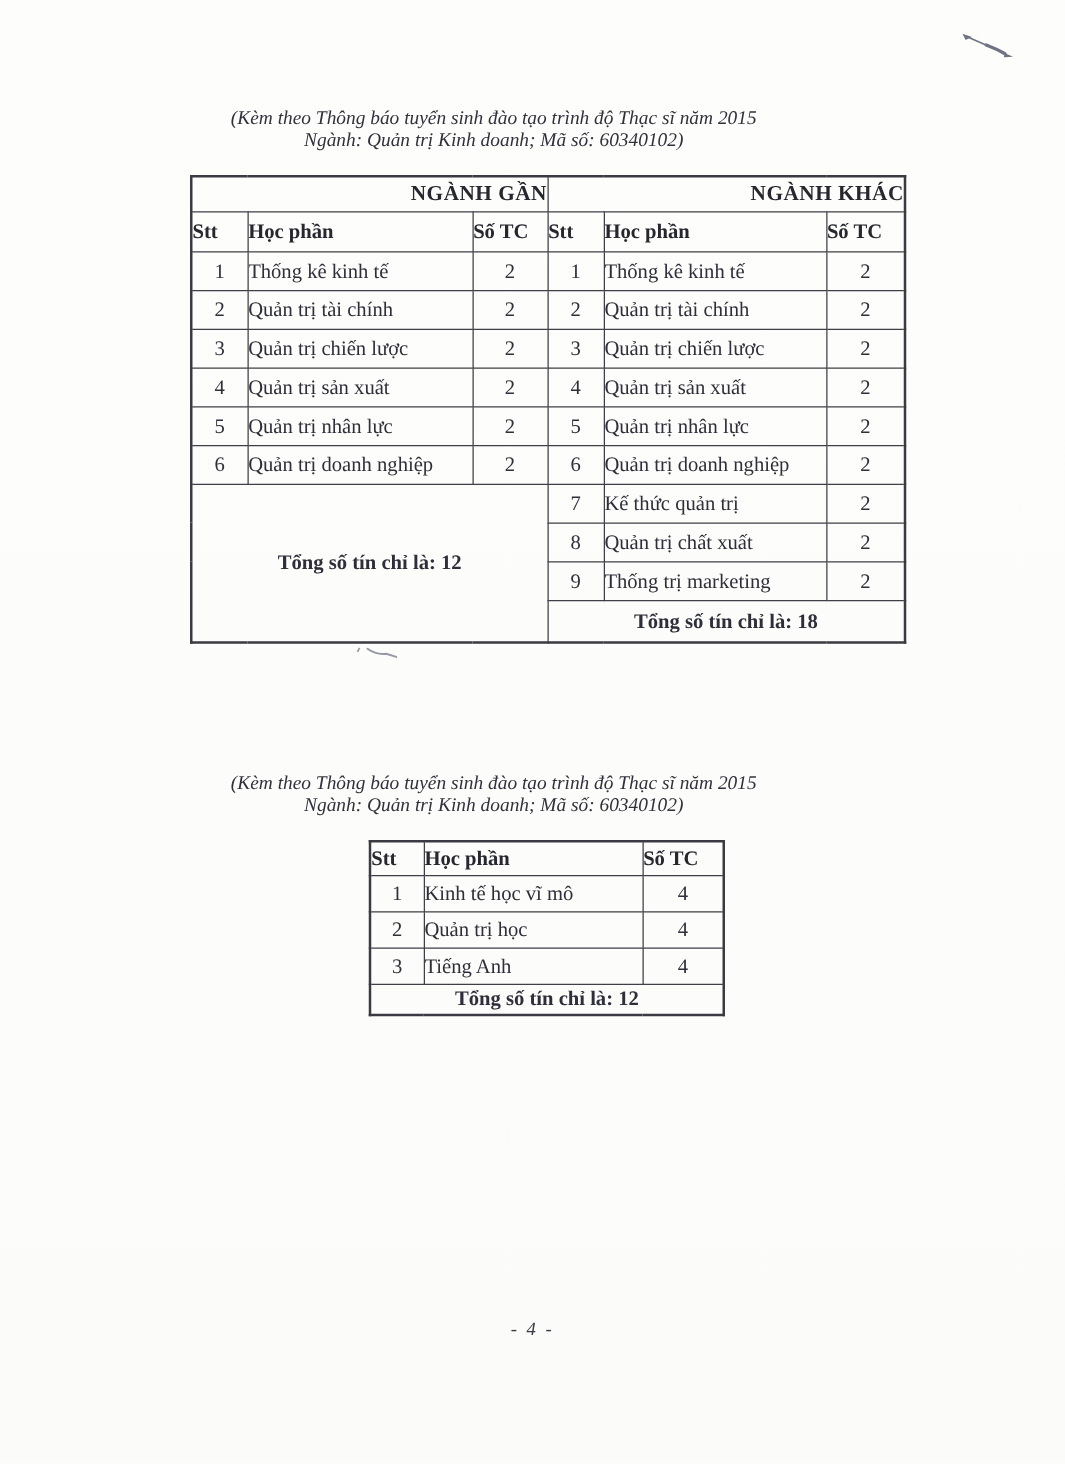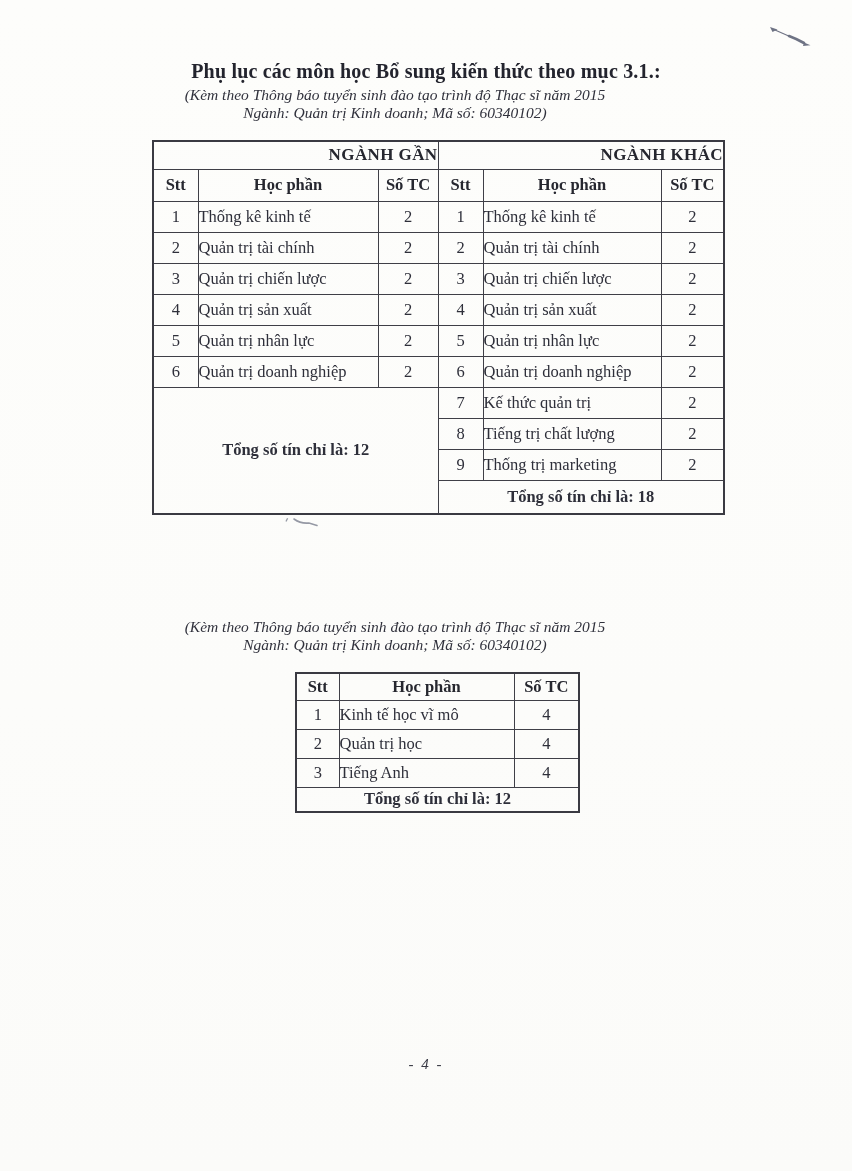--- a/index.html
+++ b/index.html
@@ -22,33 +22,32 @@
     border-collapse:collapse;table-layout:fixed;
     border:2.2px solid #3a3a42;
   }
   table.doc td{
     border:1.7px solid #3f3f47;font-size:16.5px;color:#2e2f3a;
     padding:0;vertical-align:middle;overflow:hidden;white-space:nowrap;
   }
   td.c{text-align:center;}
   td.name{padding-left:10px;text-align:left;}
   tr.group td{font-weight:bold;font-size:17px;text-align:right;color:#26272f;letter-spacing:.4px;}
-  tr.cols td{font-weight:bold;font-size:16.5px;text-align:center;color:#26272f;}
+  tr.cols td{font-weight:bold;font-size:16.5px;text-align:left;color:#26272f;}
   td.total{font-weight:bold;font-size:17.5px;text-align:center;color:#24252e;}
   tr.rg{height:28px;} tr.cols{height:32px;} tr.data{height:31px;} tr.totrow{height:34px;}
   table.t2 tr.cols{height:27px;} table.t2 tr.data{height:29px;} table.t2 tr.totrow{height:25px;}
   .footer{width:852px;text-align:center;font-style:italic;font-size:15px;color:#3a3b46;letter-spacing:2px;}
   svg.marks{position:absolute;left:0;top:0;width:852px;height:1171px;pointer-events:none;}
 </style>
 </head>
 <body>
 
 <div class="page">
 
-  <div class="abs sec-title" style="top:60px;">Phụ lục các môn học Bổ sung kiến thức theo mục 3.1.:</div>
   <div class="abs sec-sub" style="top:86px;">(Kèm theo Thông báo tuyển sinh đào tạo trình độ Thạc sĩ năm 2015</div>
   <div class="abs sec-sub" style="top:104px;">Ngành: Quản trị Kinh doanh; Mã số: 60340102)</div>
 
   <table class="doc t1 abs" style="left:152px;top:140px;width:571px;">
     <colgroup>
       <col style="width:45px">
         <col style="width:180px">
         <col style="width:60px">
       <col style="width:45px">
         <col style="width:178px">
@@ -116,21 +115,21 @@
       <td class="c">2</td>
     </tr>
     <tr class="data">
       <td class="total" colspan="3" rowspan="4">Tổng số tín chỉ là: 12</td>
       <td class="c">7</td>
       <td class="name">Kế thức quản trị</td>
       <td class="c">2</td>
     </tr>
     <tr class="data">
       <td class="c">8</td>
-      <td class="name">Tiếng trị chất lượng</td>
+      <td class="name">Quản trị chất xuất</td>
       <td class="c">2</td>
     </tr>
     <tr class="data">
       <td class="c">9</td>
       <td class="name">Thống trị marketing</td>
       <td class="c">2</td>
     </tr>
     <tr class="totrow">
       <td class="total" colspan="3">Tổng số tín chỉ là: 18</td>
     </tr>

